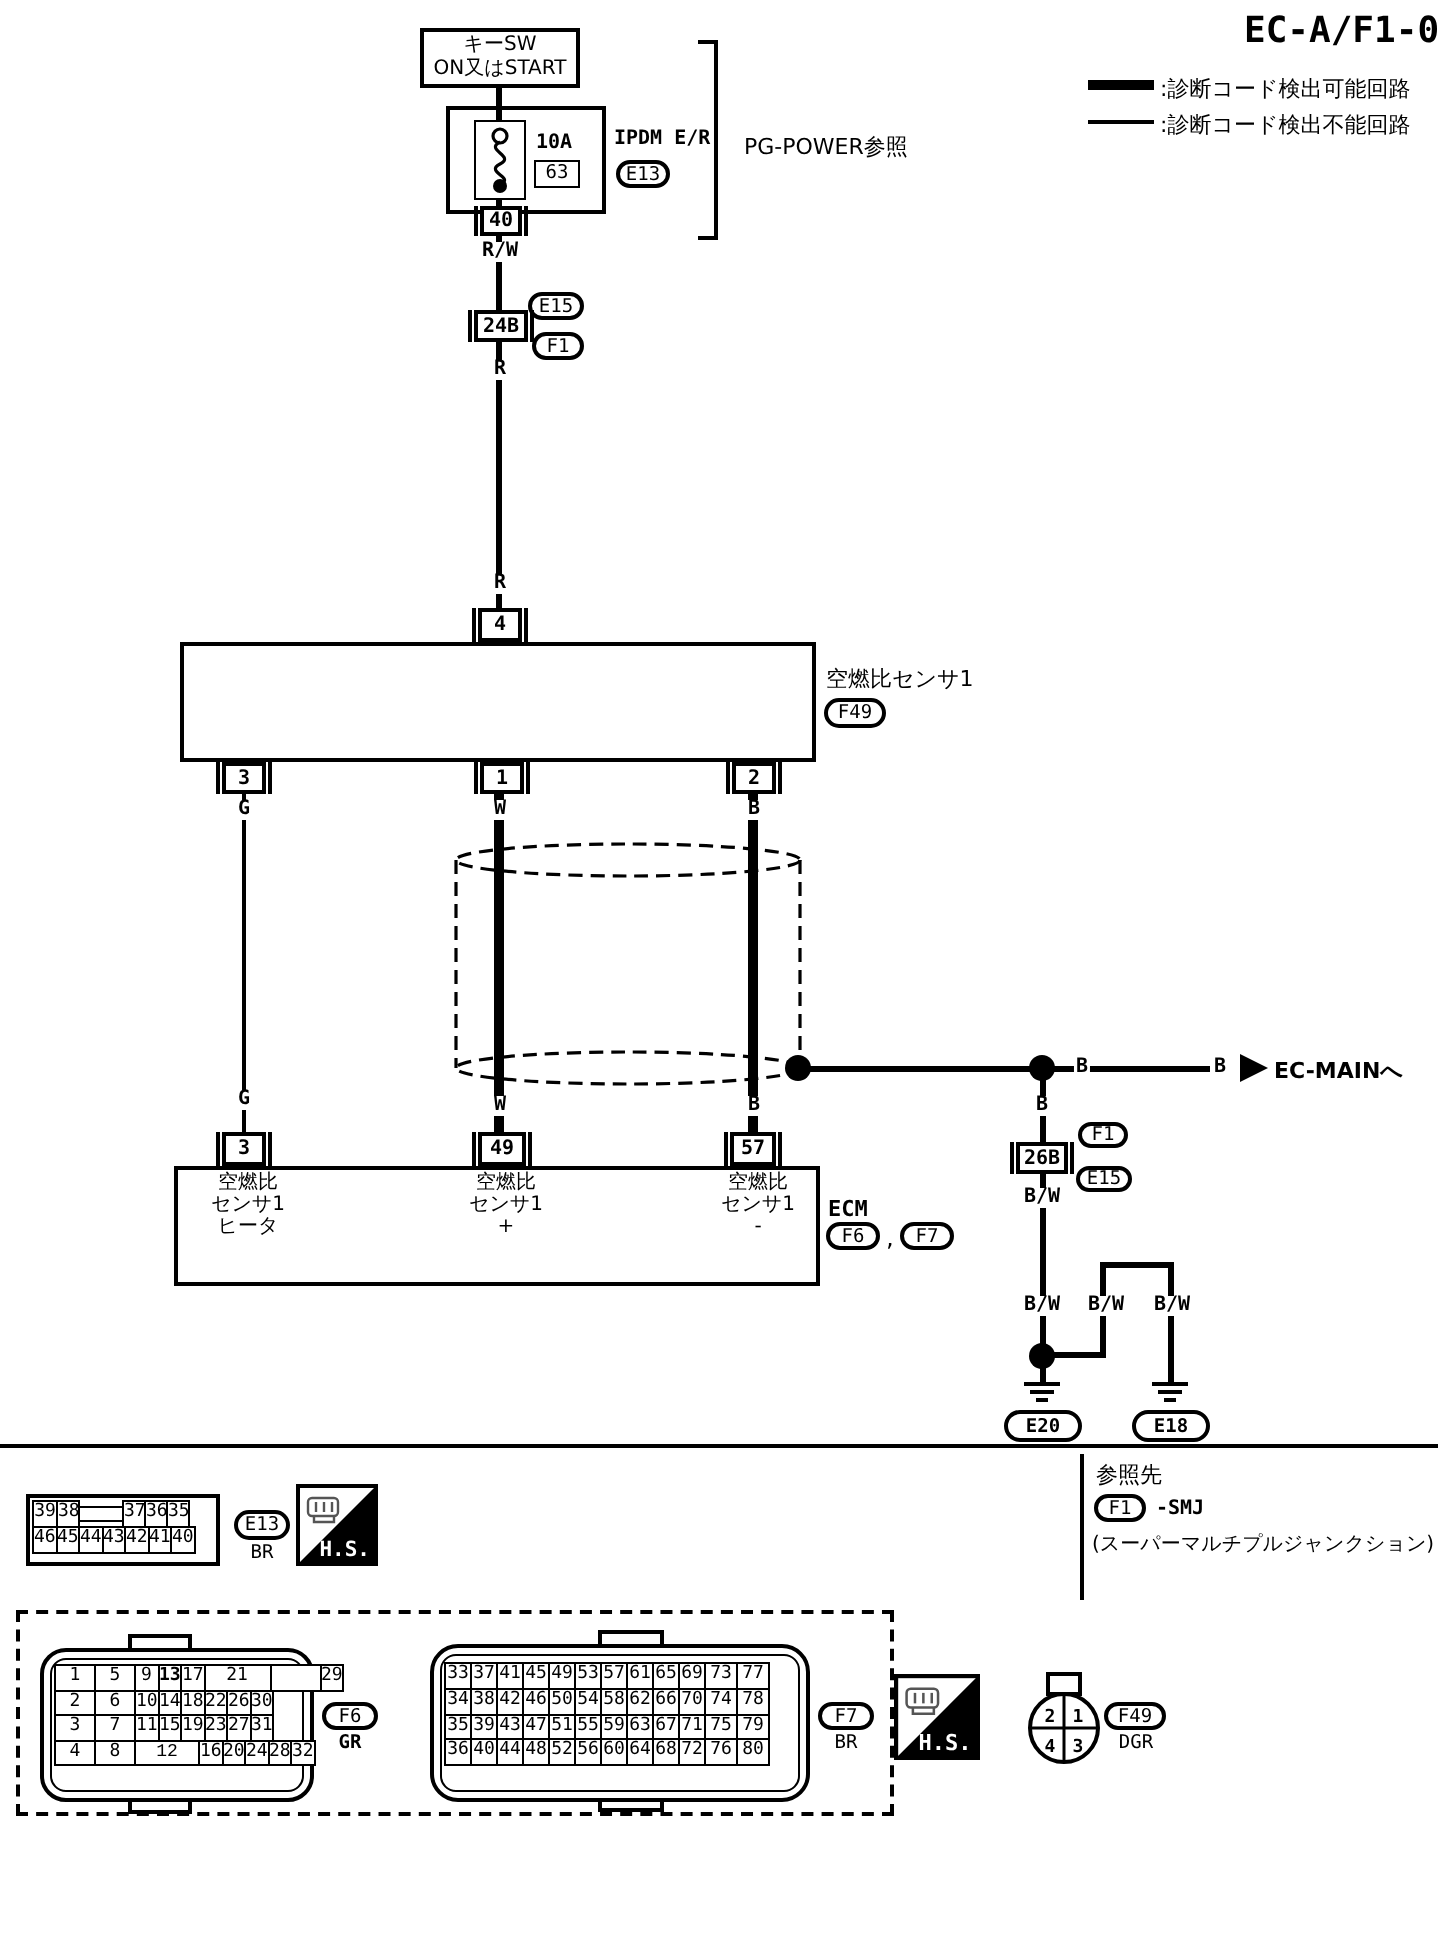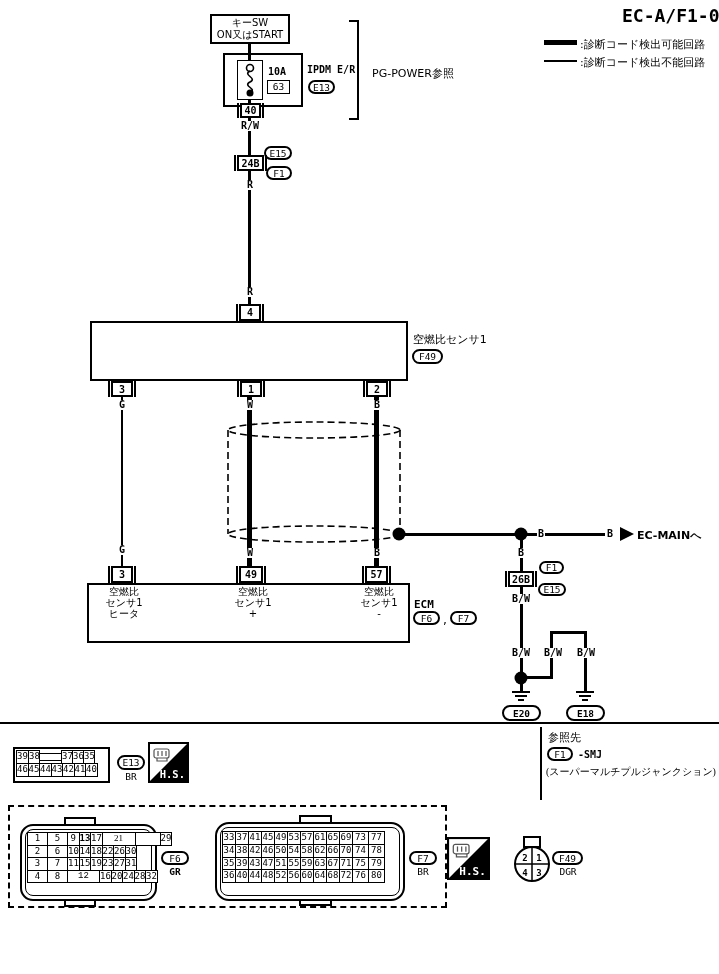--- a/index.html
+++ b/index.html
@@ -217,35 +217,35 @@
         <line x1="18" y1="9" x2="18" y2="14"></line>
       <path d="M9 16 v3 h10 v-3"></path>
     </g>
     <text x="37" y="36" fill="#fff" font-size="10.5" font-weight="bold" text-anchor="end" font-family="DejaVu Sans Mono,monospace">H.S.</text>
   </svg>
 
   <div class="wl" style="left:540px;top:727px;width:2px;height:73px;"></div>
   <div class="txt jp11" style="left:548px;top:730px;">参照先</div>
   <div class="oval" style="left:547px;top:747px;width:26px;height:14px;line-height:11px;">F1</div>
   <div class="txt mono" style="left:578px;top:749px;font-size:10px;font-weight:bold;">-SMJ</div>
-  <div class="txt jp10" style="left:546px;top:765px;font-family:Liberation Serif, serif;">(スーパーマルチプルジャンクション)</div>
+  <div class="txt jp10" style="left:546px;top:765px;">(スーパーマルチプルジャンクション)</div>
 
   <div class="abs" style="left:8px;top:805px;width:439px;height:103px;border:2px dashed #000;box-sizing:border-box;"></div>
 
   <div class="tab" style="left:64px;top:817px;width:32px;height:10px;"></div>
   <div class="tab" style="left:64px;top:897px;width:32px;height:10px;"></div>
   <div class="shell" style="left:20px;top:824px;width:137px;height:77px;border-radius:13px;"></div>
   <div class="grid" style="left:28px;top:833px;">
       <div class="grow" style="height: 12.5px;">
         <div class="gcell" style="width: 21px; line-height: 10.5px;">1</div>
         <div class="gcell" style="width: 21px; line-height: 10.5px;">5</div>
         <div class="gcell" style="width: 12.5px; line-height: 10.5px;">9</div>
         <div class="gcell" style="width: 12.5px; line-height: 10.5px; font-weight: bold;">13</div>
         <div class="gcell" style="width: 12.5px; line-height: 10.5px;">17</div>
-        <div class="gcell" style="width: 34px; line-height: 10.5px; font-family: Liberation Serif, serif;">21</div>
+        <div class="gcell" style="width: 34px; line-height: 10.5px;">21</div>
         <div class="gcell" style="width: 21px; line-height: 10.5px; padding-left: 24px;">25</div>
         <div class="gcell" style="width: 12.5px; line-height: 10.5px;">29</div>
       </div>
       <div class="grow" style="height: 12.5px;">
         <div class="gcell" style="width: 21px; line-height: 10.5px;">2</div>
         <div class="gcell" style="width: 21px; line-height: 10.5px;">6</div>
         <div class="gcell" style="width: 12.5px; line-height: 10.5px;">10</div>
         <div class="gcell" style="width: 12.5px; line-height: 10.5px;">14</div>
         <div class="gcell" style="width: 12.5px; line-height: 10.5px;">18</div>
         <div class="gcell" style="width: 12.5px; line-height: 10.5px;">22</div>

